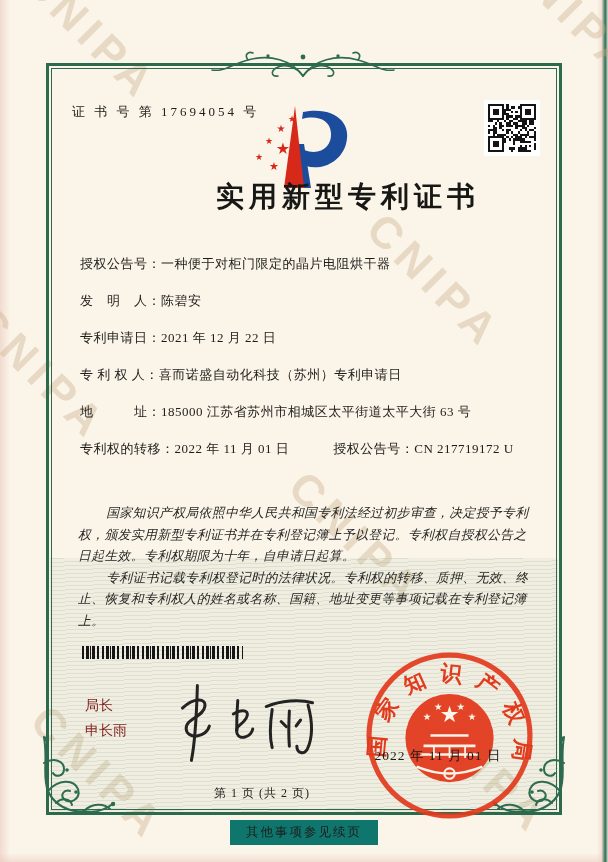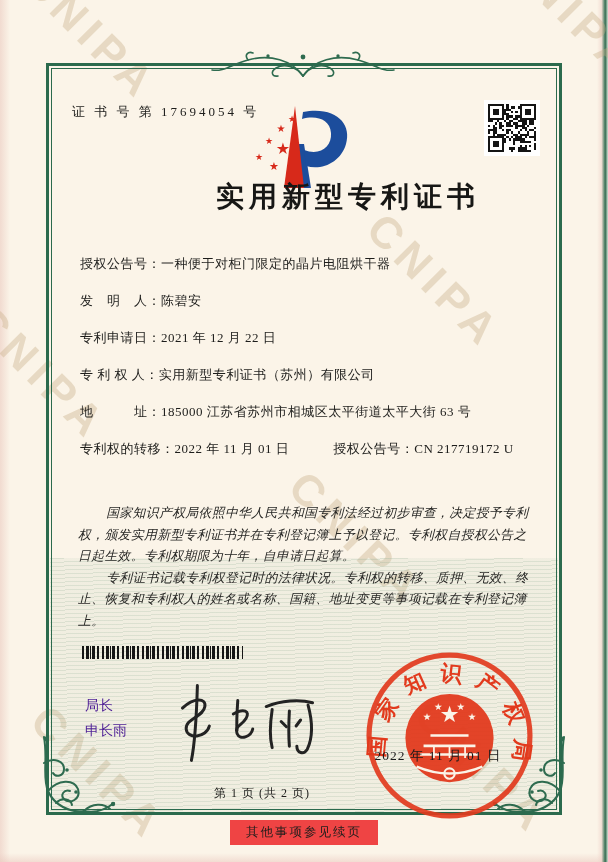--- a/index.html
+++ b/index.html
@@ -45,29 +45,29 @@
   .fv{display:inline;}
   .grant-gap{display:inline-block;width:44px;}
   .paras{position:absolute;z-index:3;left:78px;top:503px;width:456px;}
   .paras p{margin:0;text-indent:2.2em;font-size:12.8px;line-height:21.6px;font-style:italic;color:#262624;letter-spacing:.4px;}
   .barcode{
     position:absolute;z-index:3;left:82px;top:646px;width:161px;height:13px;
     background-image:
       repeating-linear-gradient(90deg,#161616 0 2px,rgba(0,0,0,0) 2px 5px),
       repeating-linear-gradient(90deg,#161616 0 1px,rgba(0,0,0,0) 1px 4px);
   }
-  .official{position:absolute;z-index:3;left:85px;top:693px;font-family:"Liberation Sans","DejaVu Sans",sans-serif;font-size:14px;color:#4c1d95;}
+  .official{position:absolute;z-index:3;left:85px;top:693px;font-family:"Liberation Sans","DejaVu Sans",sans-serif;font-size:14px;color:#7f1d1d;}
   .official div{line-height:25px;}
   .signature{position:absolute;z-index:4;left:160px;top:676px;width:172px;height:94px;}
   .seal{position:absolute;z-index:4;left:363px;top:649px;width:173px;height:173px;}
   .seal svg{display:block;width:173px;height:173px;}
   .seal-date{position:absolute;z-index:5;left:352px;top:747px;width:172px;text-align:center;font-size:13.5px;letter-spacing:1px;color:#1a1a1a;}
   .page-num{position:absolute;z-index:3;left:46px;width:432px;top:785px;text-align:center;font-size:12px;letter-spacing:1px;}
   .note{position:absolute;z-index:3;left:46px;width:516px;top:820px;text-align:center;}
-  .note span{display:inline-block;background:#ef4444;padding:4px 16px;font-size:12.5px;letter-spacing:2px;}
+  .note span{display:inline-block;background:#0f766e;padding:4px 16px;font-size:12.5px;letter-spacing:2px;}
 </style>
 </head>
 <body>
 
 <div class="paper">
 
   <div class="edge edge-left"></div>
   <div class="edge edge-bottom"></div>
 
   <span class="wm" style="left:6px;top:8px">CNIPA</span>
@@ -163,21 +163,21 @@
     <div class="field-row">
       <span class="fl">授权公告号：</span><span class="fv">一种便于对柜门限定的晶片电阻烘干器</span>
     </div>
     <div class="field-row">
       <span class="fl">发　明　人：</span><span class="fv">陈碧安</span>
     </div>
     <div class="field-row">
       <span class="fl">专利申请日：</span><span class="fv">2021 年 12 月 22 日</span>
     </div>
     <div class="field-row">
-      <span class="fl">专 利 权 人：</span><span class="fv">实用新型专利证书（苏州）有限公司</span>
+      <span class="fl">专 利 权 人：</span><span class="fv">喜而诺盛自动化科技（苏州）专利申请日</span>
     </div>
     <div class="field-row">
       <span class="fl">地　　　址：</span><span class="fv">185000 江苏省苏州市相城区太平街道太平大街 63 号</span>
     </div>
     <div class="field-row">
       <span class="fl">专利权的转移：</span><span class="fv">2022 年 11 月 01 日</span><span class="grant-gap"></span><span class="fl">授权公告号：</span><span class="fv">CN 217719172 U</span>
     </div>
   </div>
 
   <div class="paras">

